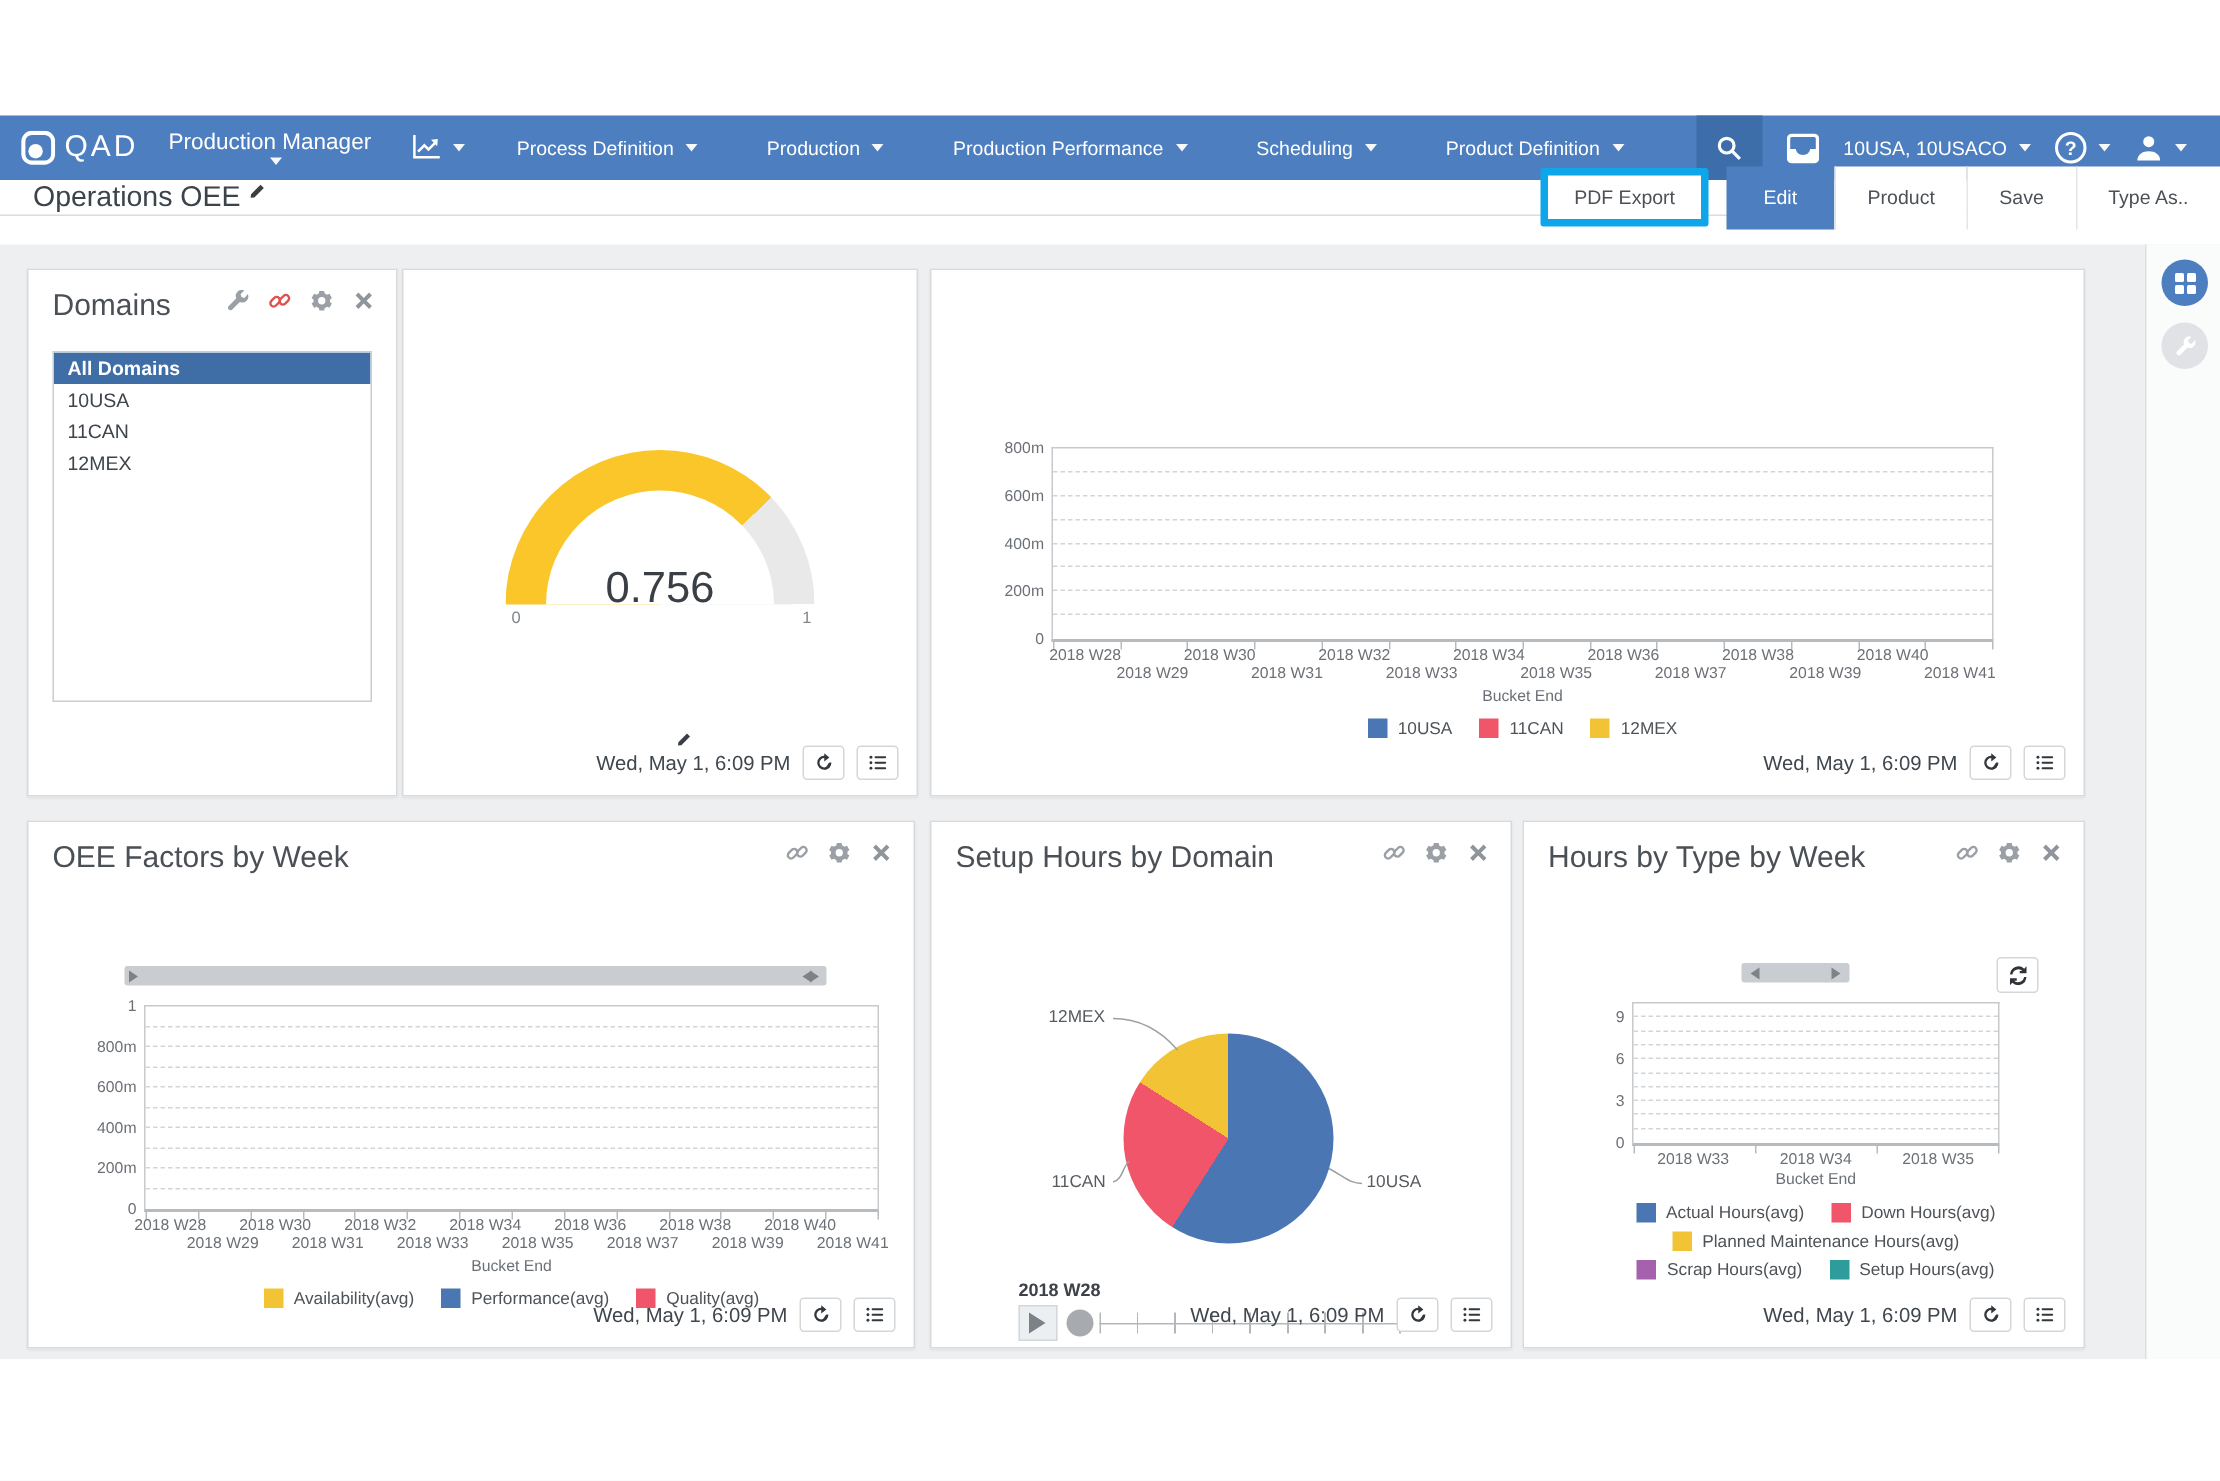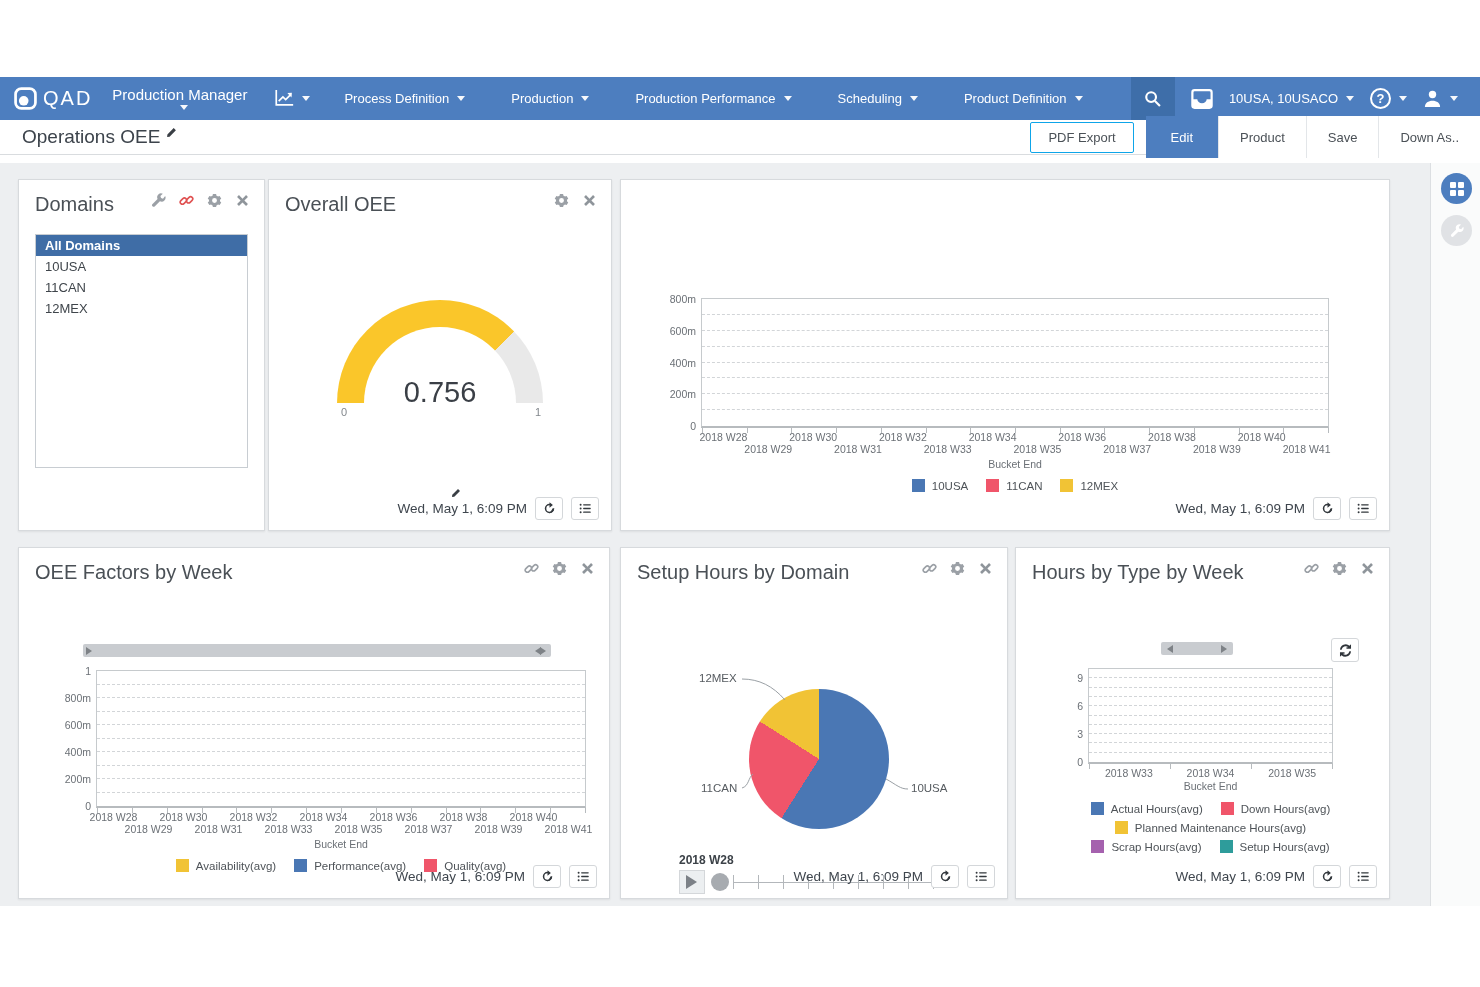--- a/index.html
+++ b/index.html
@@ -17,26 +17,26 @@
   .nav-chart { margin-right:34px; }
   .nav-menu { margin-right:46px; }
   .caret { width:0; height:0; border:4px solid transparent; border-top:5px solid rgba(255,255,255,.95); display:inline-block; margin-left:8px; position:relative; top:2px; }
   .nav-search { width:44px; height:43px; background:#3e6ea9; display:flex; align-items:center; justify-content:center; cursor:pointer; }
   .nav-right > * { margin-right:16px; }
   .nav-right { padding-right:6px; }
   .help-circle { width:21px; height:21px; border:2px solid #fff; border-radius:50%; display:inline-flex; align-items:center; justify-content:center; font-size:13px; font-weight:bold; }
   .nico { width:17px; height:17px; }
 
   
-  .toolbar { position:absolute; top:120px; left:0; width:1480px; height:35px; background:#fff; border-bottom:1px solid #d9dcdf; display:flex; align-items:center; justify-content:space-between; }
+  .toolbar { position:absolute; top:120px; left:0; width:1480px; height:24px; background:#fff; border-bottom:1px solid #d9dcdf; display:flex; align-items:center; justify-content:space-between; }
   .tb-title-wrap { display:flex; align-items:flex-start; padding-left:22px; }
   .tb-title { font-size:19px; color:#3c434b; }
   .pencil-ico { width:11px; height:11px; margin-left:6px; margin-top:1px; color:#3a3f45; }
   .tb-buttons { display:flex; align-items:stretch; height:42px; }
-  .btn-pdf { align-self:center; border:1px solid #0ea5e9; background:#fff; color:#4b5157; font-size:13px; padding:7px 17px; border-radius:2px; margin-right:12px; cursor:pointer; font-family:inherit; }
+  .btn-pdf { align-self:center; border:5px solid #0ea5e9; background:#fff; color:#4b5157; font-size:13px; padding:7px 17px; border-radius:2px; margin-right:12px; cursor:pointer; font-family:inherit; }
   .tb-group { display:flex; align-items:stretch; }
   .tb-btn { display:flex; align-items:center; padding:0 21px; font-size:13px; color:#4b5157; border-left:1px solid #e3e6e9; cursor:pointer; background:#fff; }
   .tb-btn.active { background:#4d7ebf; color:#fff; border-left:none; padding:0 25px; }
 
   
   .dashboard { position:absolute; top:163px; left:0; width:1480px; height:743px; background:#edeff1; }
   .right-strip { position:absolute; right:0; top:0; width:50px; height:743px; background:#fafbfb; border-left:1px solid #dcdfe2; }
   .fab { width:31px; height:31px; border-radius:50%; position:absolute; left:10px; display:flex; align-items:center; justify-content:center; cursor:pointer; }
   .fab-grid { top:10px; background:#4d7ebf; }
   .grid-ico { display:grid; grid-template-columns:6px 6px; grid-template-rows:6px 6px; gap:2px; }
@@ -277,21 +277,21 @@
       <svg class="pencil-ico">
           <use href="#i-pencil"></use>
         </svg>
     </div>
     <div class="tb-buttons">
       <button class="btn-pdf">PDF Export</button>
       <div class="tb-group">
         <div class="tb-btn active">Edit</div>
         <div class="tb-btn">Product</div>
         <div class="tb-btn">Save</div>
-        <div class="tb-btn">Down As..</div>
+        <div class="tb-btn">Type As..</div>
       </div>
     </div>
   </div>
 
   <div class="dashboard">
 
     <div class="panel" id="p-domains">
       <div class="panel-head">
         <div class="panel-title">Domains</div>
         <div class="panel-icons">
@@ -311,31 +311,20 @@
       </div>
       <div class="domain-list">
         <div class="domain-item selected">All Domains</div>
         <div class="domain-item">10USA</div>
         <div class="domain-item">11CAN</div>
         <div class="domain-item">12MEX</div>
       </div>
     </div>
 
     <div class="panel" id="p-overall">
-      <div class="panel-head">
-        <div class="panel-title">Overall OEE</div>
-        <div class="panel-icons">
-          <svg class="pi">
-              <use href="#i-gear"></use>
-            </svg>
-          <svg class="pi dark">
-              <use href="#i-close"></use>
-            </svg>
-        </div>
-      </div>
       <div class="gauge-wrap">
         <div class="gauge">
           <div class="gauge-arc" style="background: conic-gradient(from 270deg, rgb(250, 198, 42) 0deg, rgb(250, 198, 42) 136.08deg, rgb(233, 233, 233) 136.08deg, rgb(233, 233, 233) 180deg, rgb(255, 255, 255) 180deg, rgb(255, 255, 255) 360deg);"></div>
           <div class="gauge-hole"></div>
           <div class="gauge-value">0.756</div>
         </div>
         <div class="gauge-min">0</div>
         <div class="gauge-max">1</div>
       </div>
       <svg class="stamp-pencil" style="right:150px;bottom:32px">

